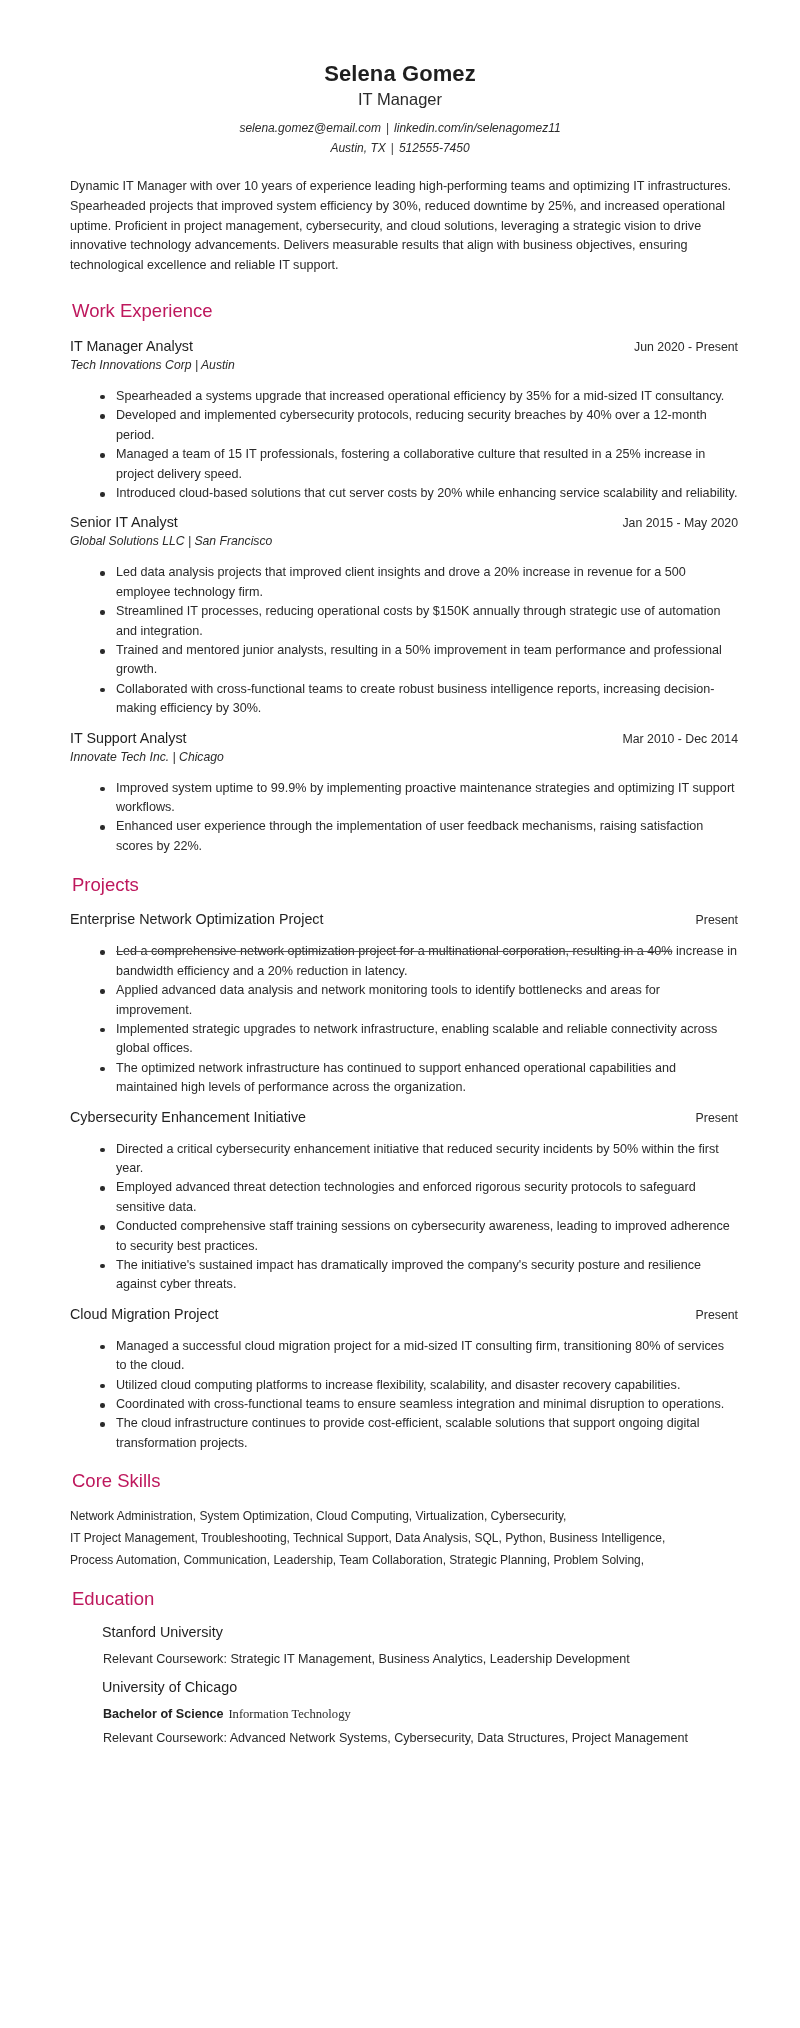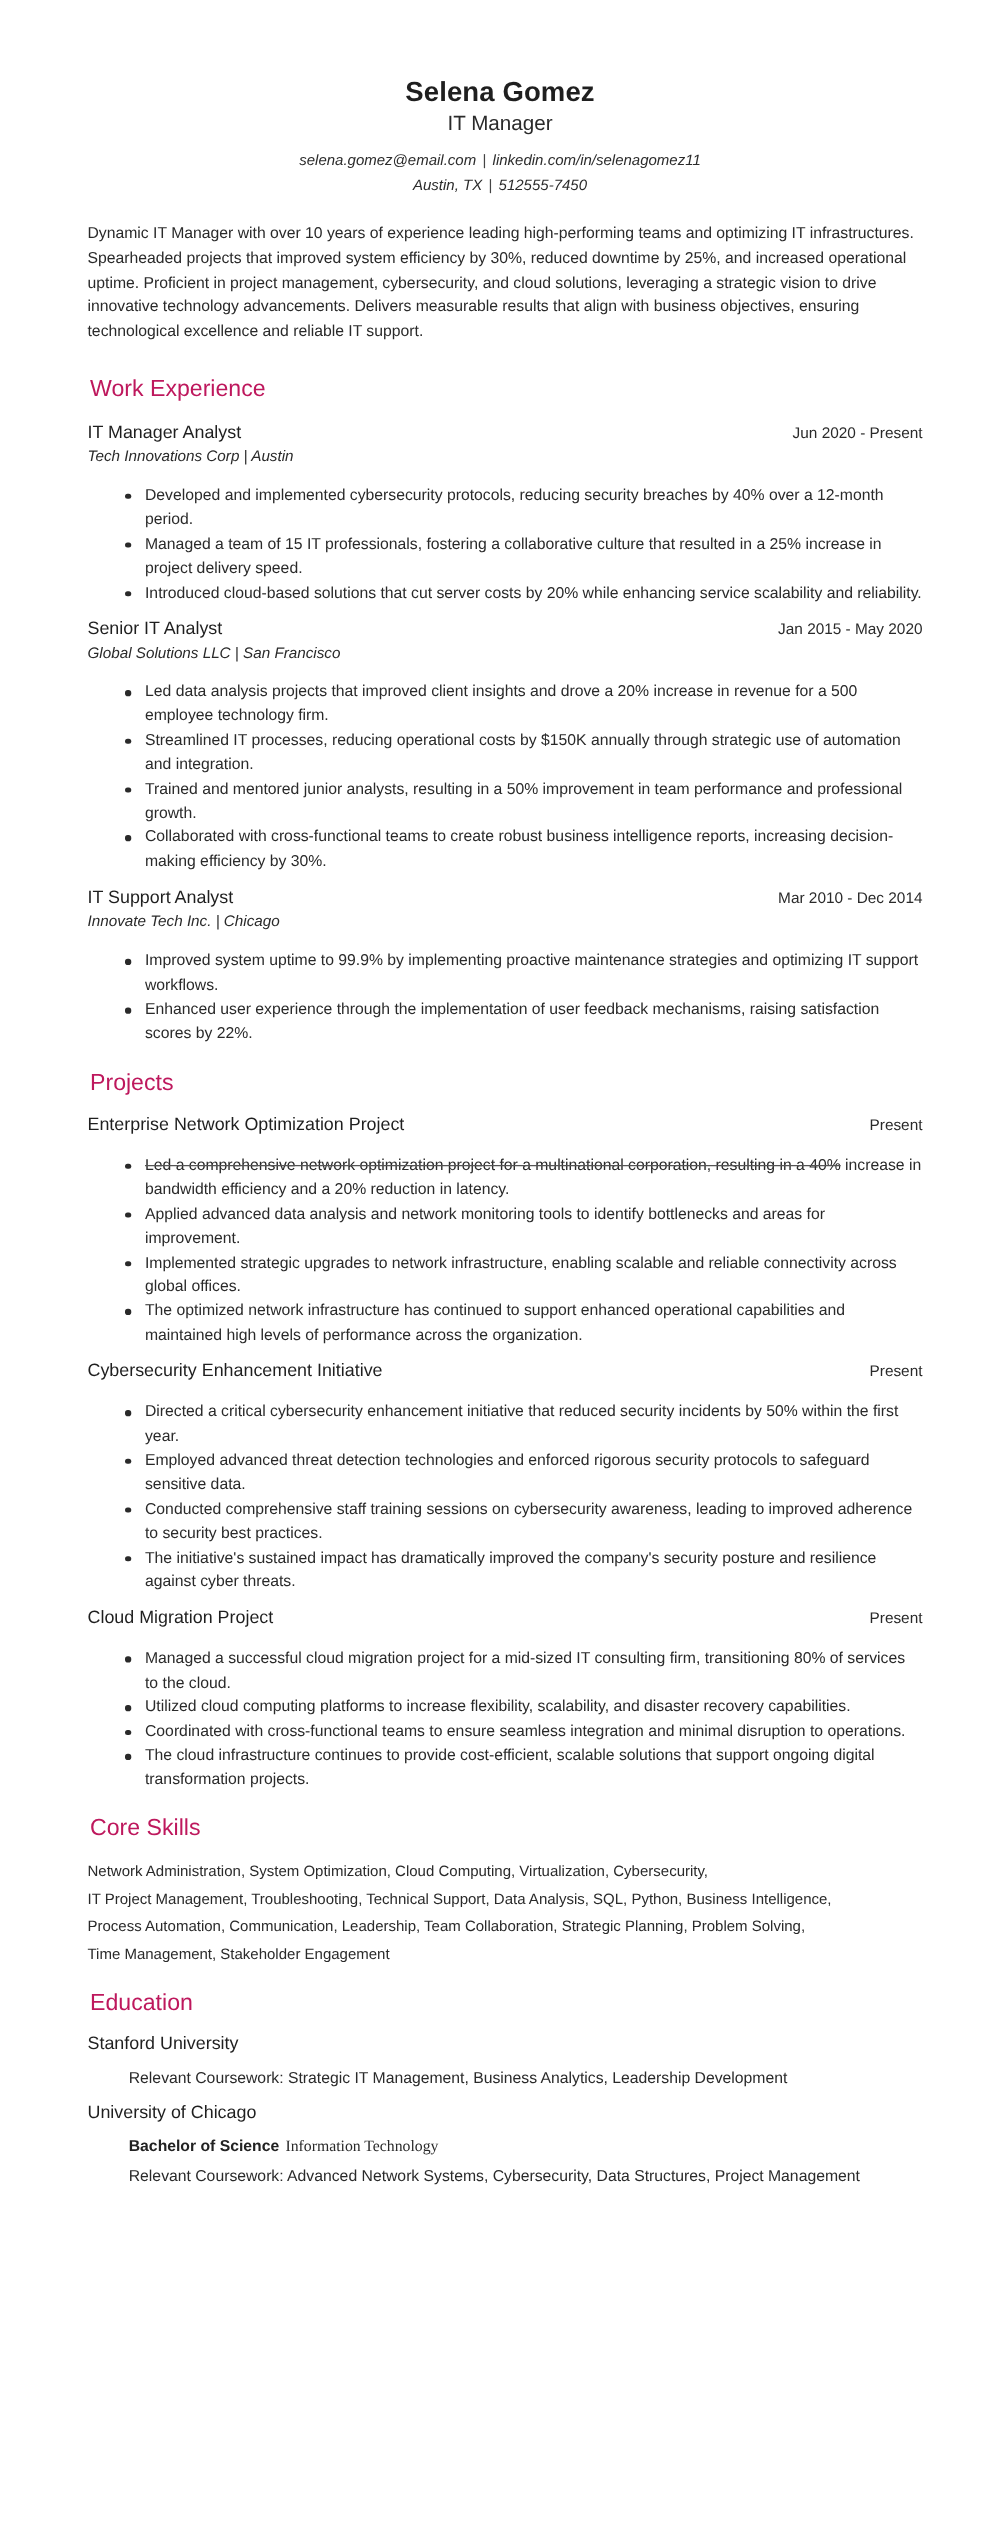--- a/index.html
+++ b/index.html
@@ -122,20 +122,21 @@
     color: #2a2a2a;
   }
   .skills .line { display: block; }
 
   .edu { margin-top: 11px; }
   .edu + .edu { margin-top: 8px; }
   .edu-school {
     font-size: 14.3px;
     color: #1f1f1f;
     line-height: 20px;
+    margin-left: 32px;
   }
   .edu-detail {
     padding-left: 33px;
     margin-top: 8px;
   }
   .edu-degree {
     font-size: 12.6px;
     line-height: 19px;
     color: #1f1f1f;
   }
@@ -173,20 +174,21 @@
     <section>
       <h2 class="section-title sec-work">Work Experience</h2>
 
       <div class="entry job-1">
         <div class="entry-head">
           <span class="entry-title">IT Manager Analyst</span>
           <span class="entry-date">Jun 2020 - Present</span>
         </div>
         <div class="entry-sub">Tech Innovations Corp | Austin</div>
         <ul class="bullets">
+          <li>Spearheaded a systems upgrade that increased operational efficiency by 35% for a mid-sized IT consultancy.</li>
           <li>Developed and implemented cybersecurity protocols, reducing security breaches by 40% over a 12-month period.</li>
           <li>Managed a team of 15 IT professionals, fostering a collaborative culture that resulted in a 25% increase in project delivery speed.</li>
           <li>Introduced cloud-based solutions that cut server costs by 20% while enhancing service scalability and reliability.</li>
         </ul>
       </div>
 
       <div class="entry job">
         <div class="entry-head">
           <span class="entry-title">Senior IT Analyst</span>
           <span class="entry-date">Jan 2015 - May 2020</span>
@@ -255,21 +257,20 @@
         </ul>
       </div>
     </section>
 
     <section>
       <h2 class="section-title sec-skills">Core Skills</h2>
       <div class="skills">
         <span class="line">Network Administration, System Optimization, Cloud Computing, Virtualization, Cybersecurity,</span>
         <span class="line">IT Project Management, Troubleshooting, Technical Support, Data Analysis, SQL, Python, Business Intelligence,</span>
         <span class="line">Process Automation, Communication, Leadership, Team Collaboration, Strategic Planning, Problem Solving,</span>
-        <span class="line">Time Management, Stakeholder Engagement</span>
       </div>
     </section>
 
     <section>
       <h2 class="section-title sec-education">Education</h2>
 
       <div class="edu">
         <div class="edu-school">Stanford University</div>
         <div class="edu-detail">
           <div class="edu-course">Relevant Coursework: Strategic IT Management, Business Analytics, Leadership Development</div>

